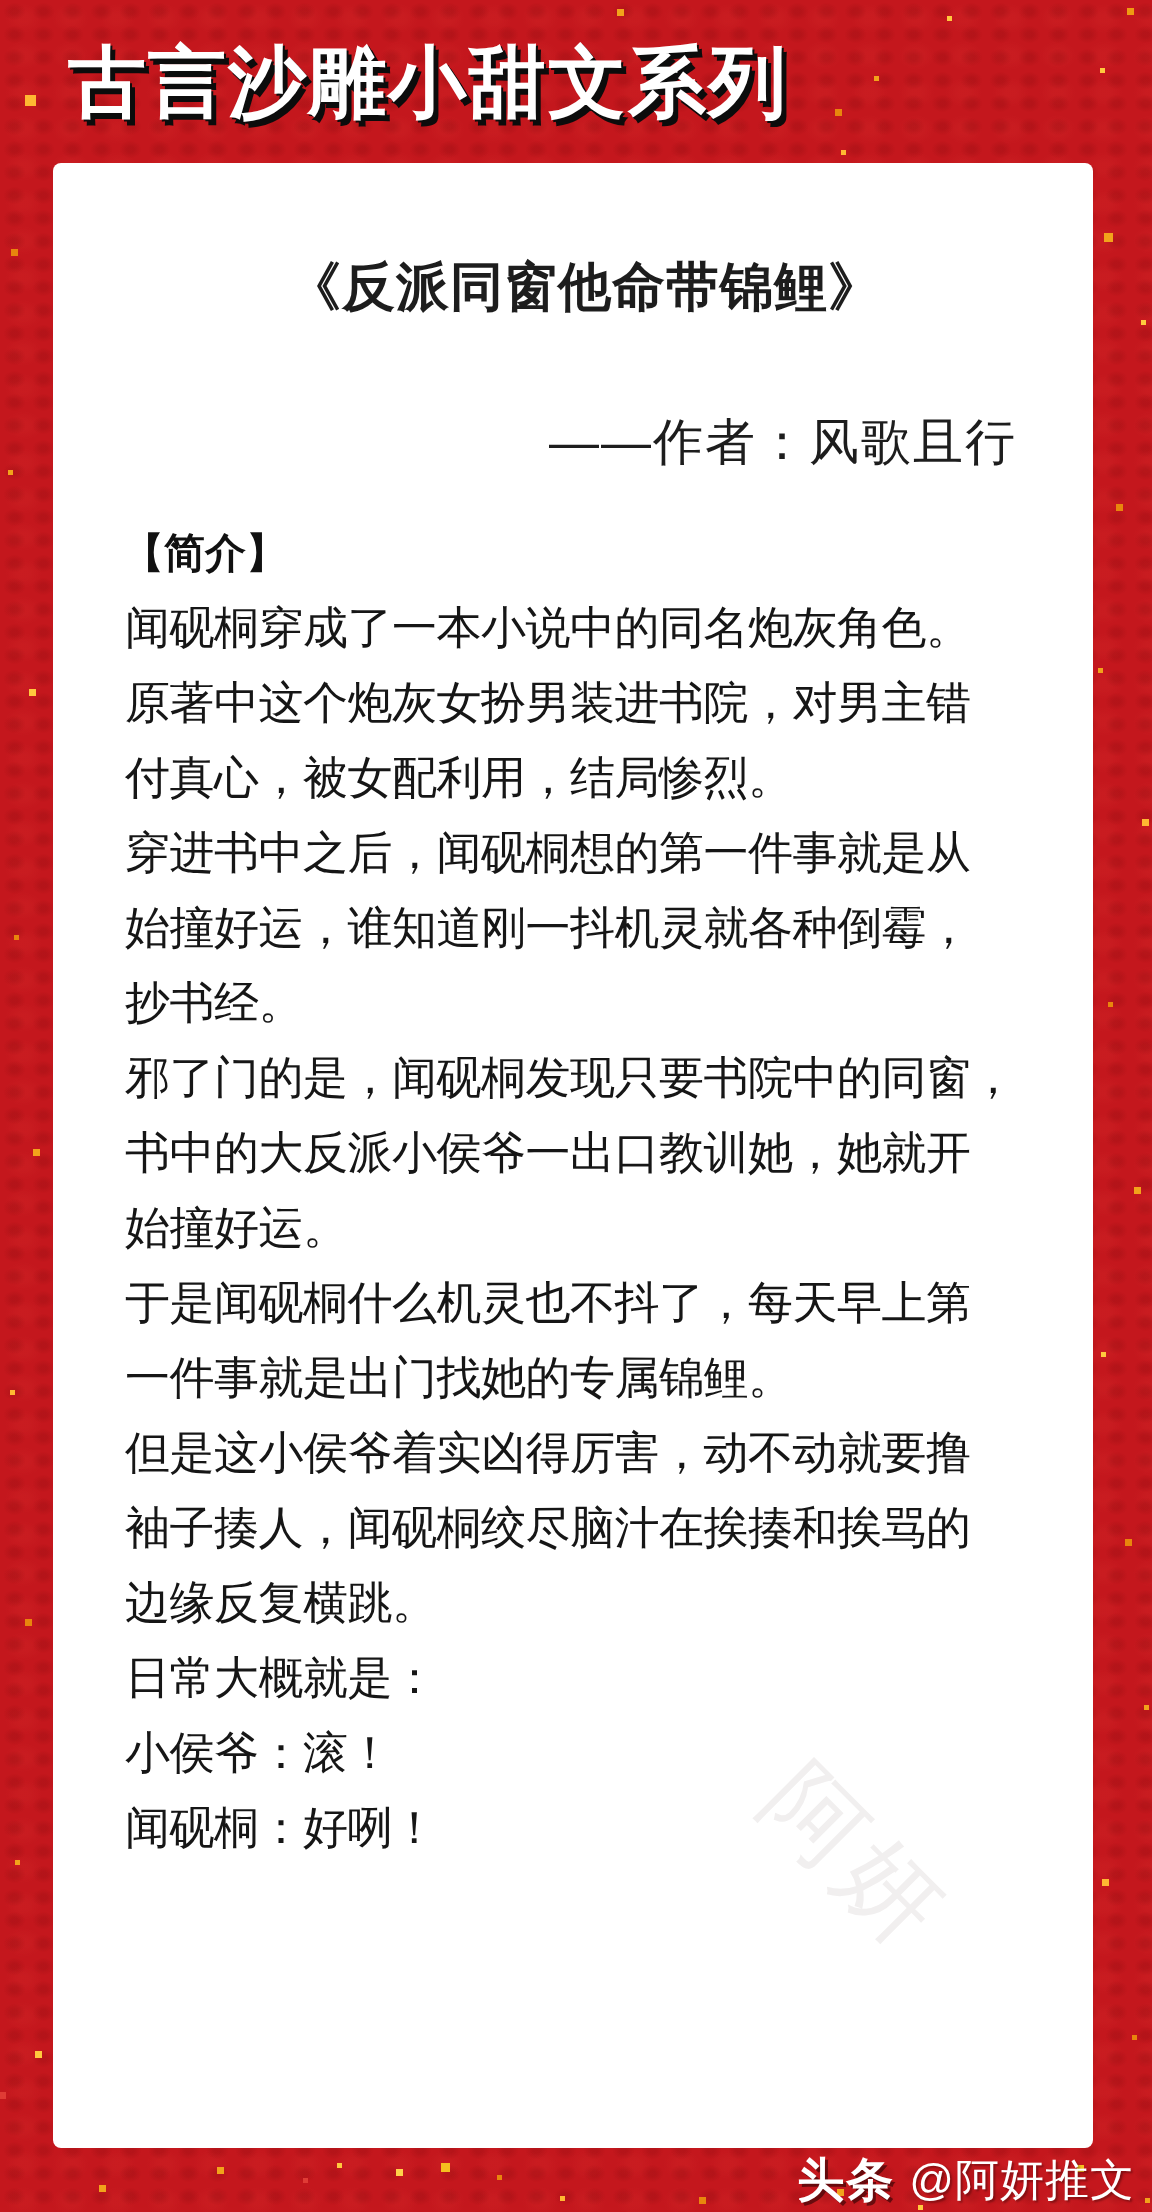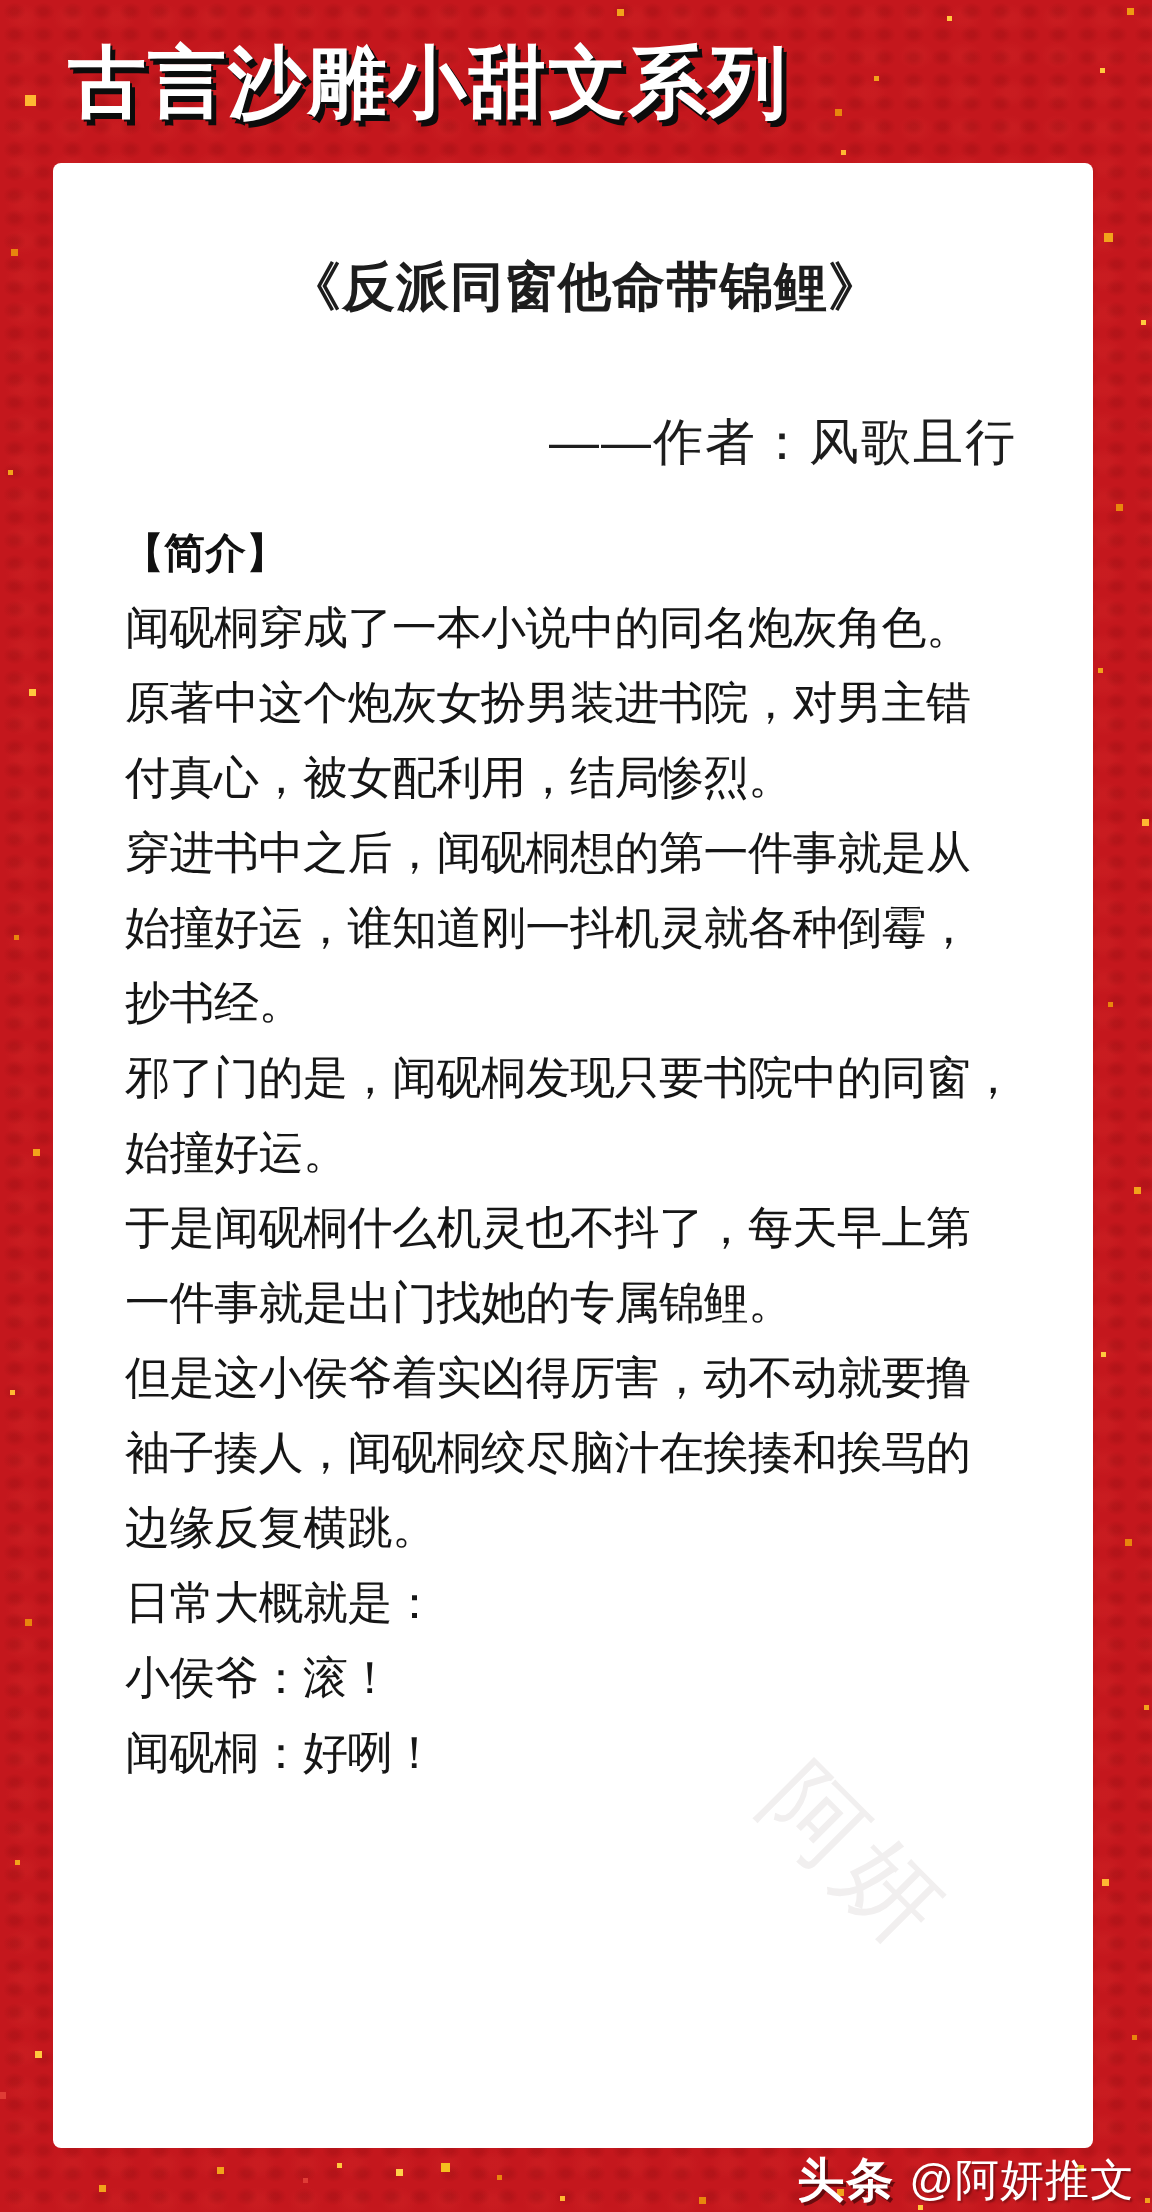--- a/index.html
+++ b/index.html
@@ -107,20 +107,21 @@
 
         <div class="body-line">穿进书中之后，闻砚桐想的第一件事就是从</div>
 
         <div class="body-line">始撞好运，谁知道刚一抖机灵就各种倒霉，</div>
 
 
         <div class="body-line">抄书经。</div>
 
         <div class="body-line">邪了门的是，闻砚桐发现只要书院中的同窗，</div>
 
+        <div class="body-line">书中的大反派小侯爷一出口教训她，她就开</div>
 
         <div class="body-line">始撞好运。</div>
 
         <div class="body-line">于是闻砚桐什么机灵也不抖了，每天早上第</div>
 
         <div class="body-line">一件事就是出门找她的专属锦鲤。</div>
 
         <div class="body-line">但是这小侯爷着实凶得厉害，动不动就要撸</div>
 
         <div class="body-line">袖子揍人，闻砚桐绞尽脑汁在挨揍和挨骂的</div>

